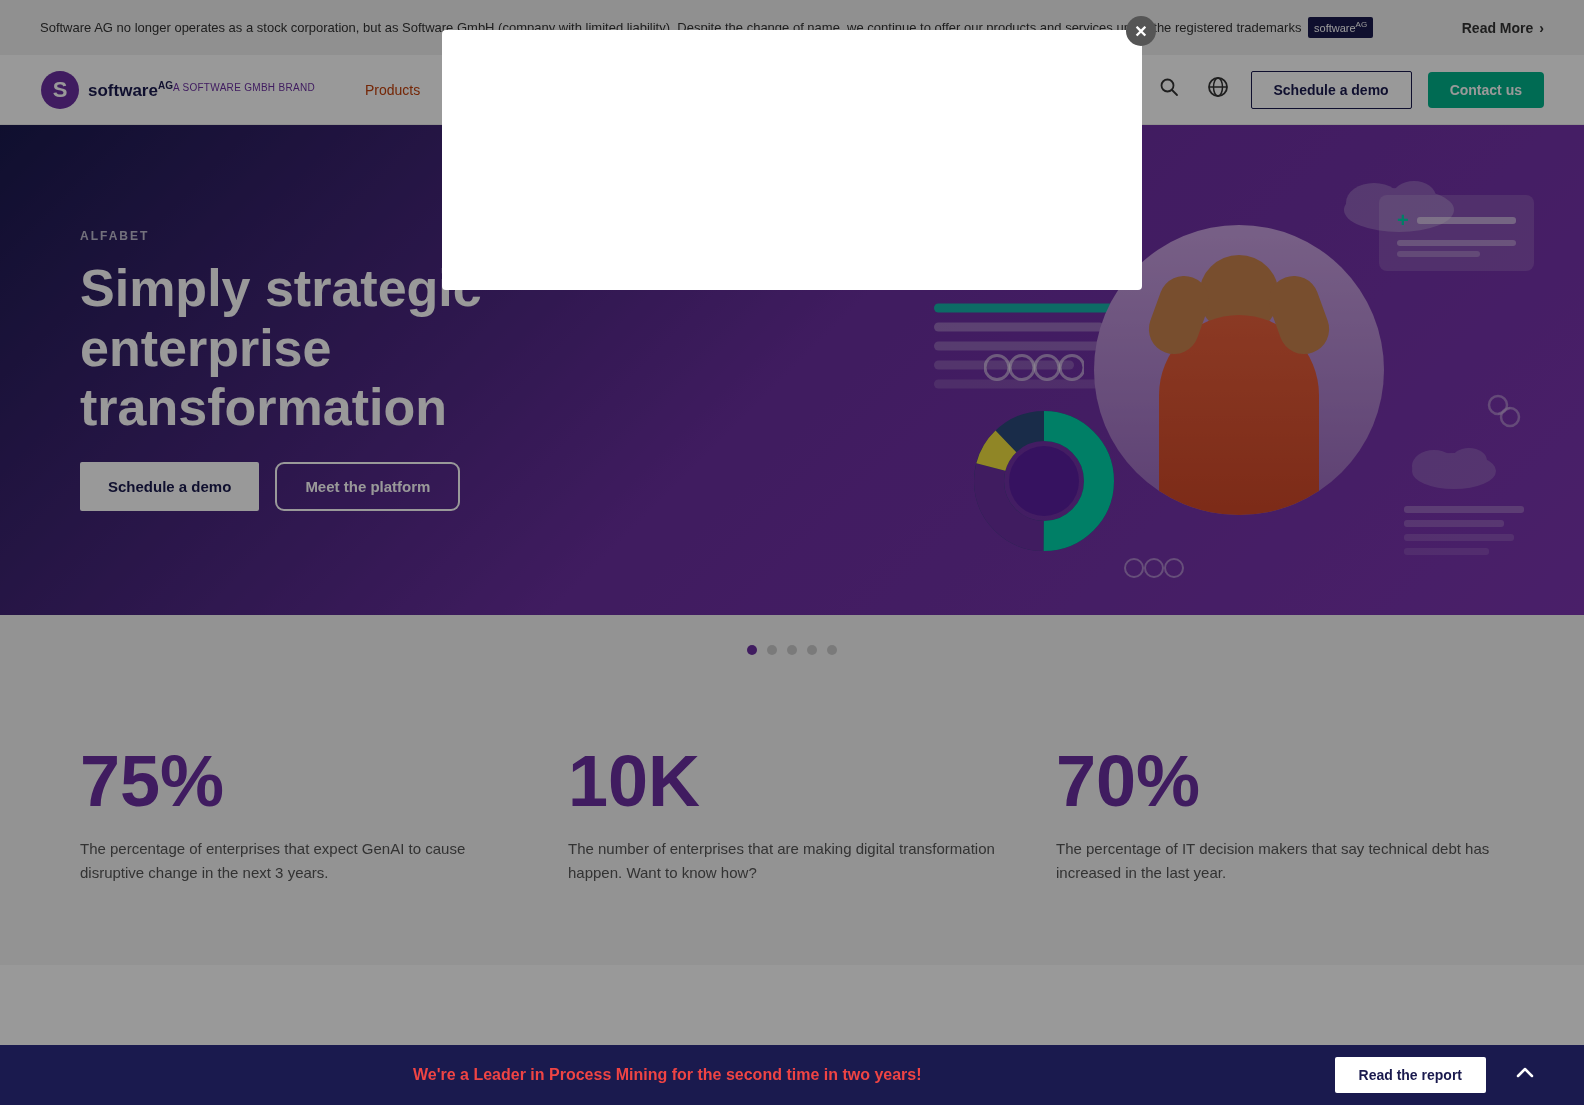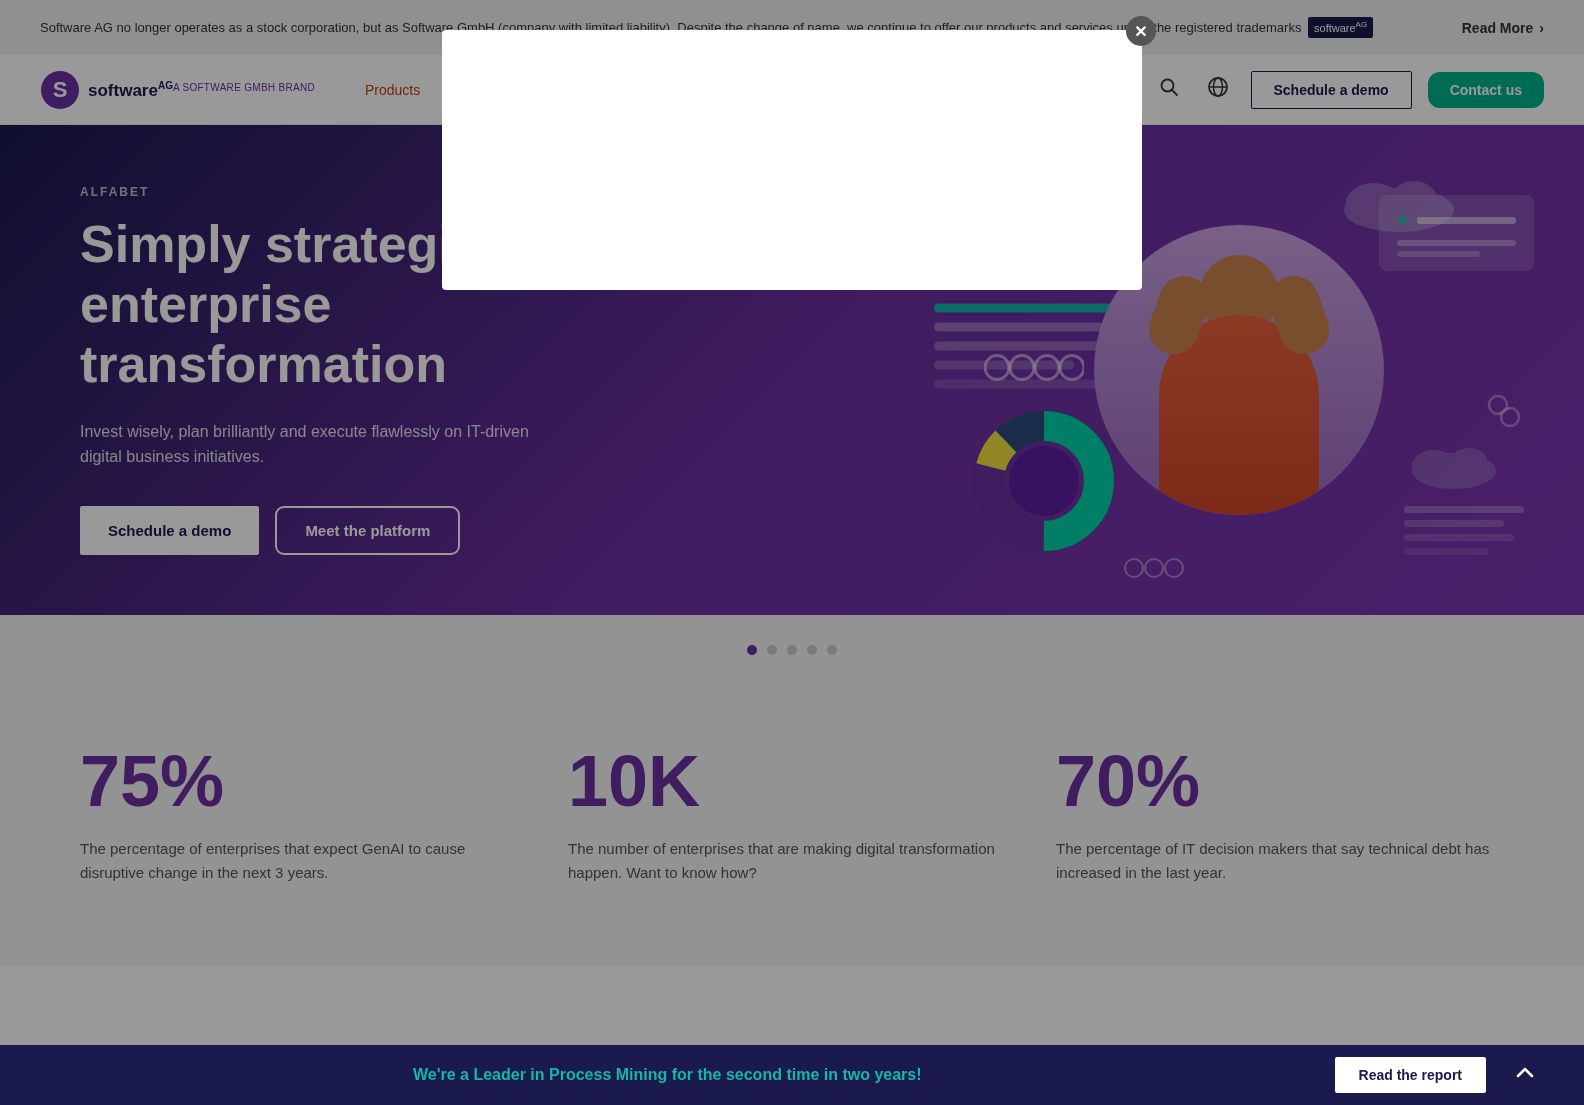--- a/index.html
+++ b/index.html
@@ -87,21 +87,21 @@
       border-radius: 2px;
     }
     .btn-contact {
       background: #00b38a;
       border: none;
       color: white;
       padding: 10px 22px;
       font-size: 14px;
       font-weight: 600;
       cursor: pointer;
-      border-radius: 12px;
+      border-radius: 4px;
     }
 
     
     .hero {
       background: linear-gradient(135deg, #1a1a4e 0%, #6b2fa0 50%, #7c35b0 100%);
       position: relative;
       overflow: hidden;
       min-height: 490px;
       display: flex;
       align-items: center;
@@ -217,21 +217,21 @@
       display: flex;
       align-items: center;
       justify-content: space-between;
       padding: 0 40px 0 0;
       height: 60px;
       z-index: 100;
     }
     .bottom-bar-text {
       flex: 1;
       text-align: center;
-      color: #14b8a6;
+      color: #ef4444;
       font-size: 16px;
       font-weight: 600;
     }
     .bottom-bar-text span { font-weight: 700; }
     .btn-read-report {
       background: white;
       color: #1a1a4e;
       border: none;
       padding: 10px 24px;
       font-size: 14px;
@@ -364,21 +364,20 @@
     </button>
     <button class="btn-schedule">Schedule a demo</button>
     <button class="btn-contact">Contact us</button>
   </div>
 </nav>
 
 <section class="hero">
   <div class="hero-content">
     <div class="hero-tag">ALFABET</div>
     <h1 class="hero-title">Simply strategic enterprise transformation</h1>
-    <p class="hero-description">Invest wisely, plan brilliantly and execute flawlessly on IT-driven digital business initiatives.</p>
     <div class="hero-buttons">
       <button class="btn-hero-primary">Schedule a demo</button>
       <button class="btn-hero-secondary">Meet the platform</button>
     </div>
   </div>
 
   <div class="hero-illustration">
 
     <div style="position:absolute;left:50px;top:45%;transform:translateY(-50%)">
       <div style="width:220px;height:9px;background:#00d4aa;border-radius:5px;margin-bottom:10px;opacity:0.8"></div>

